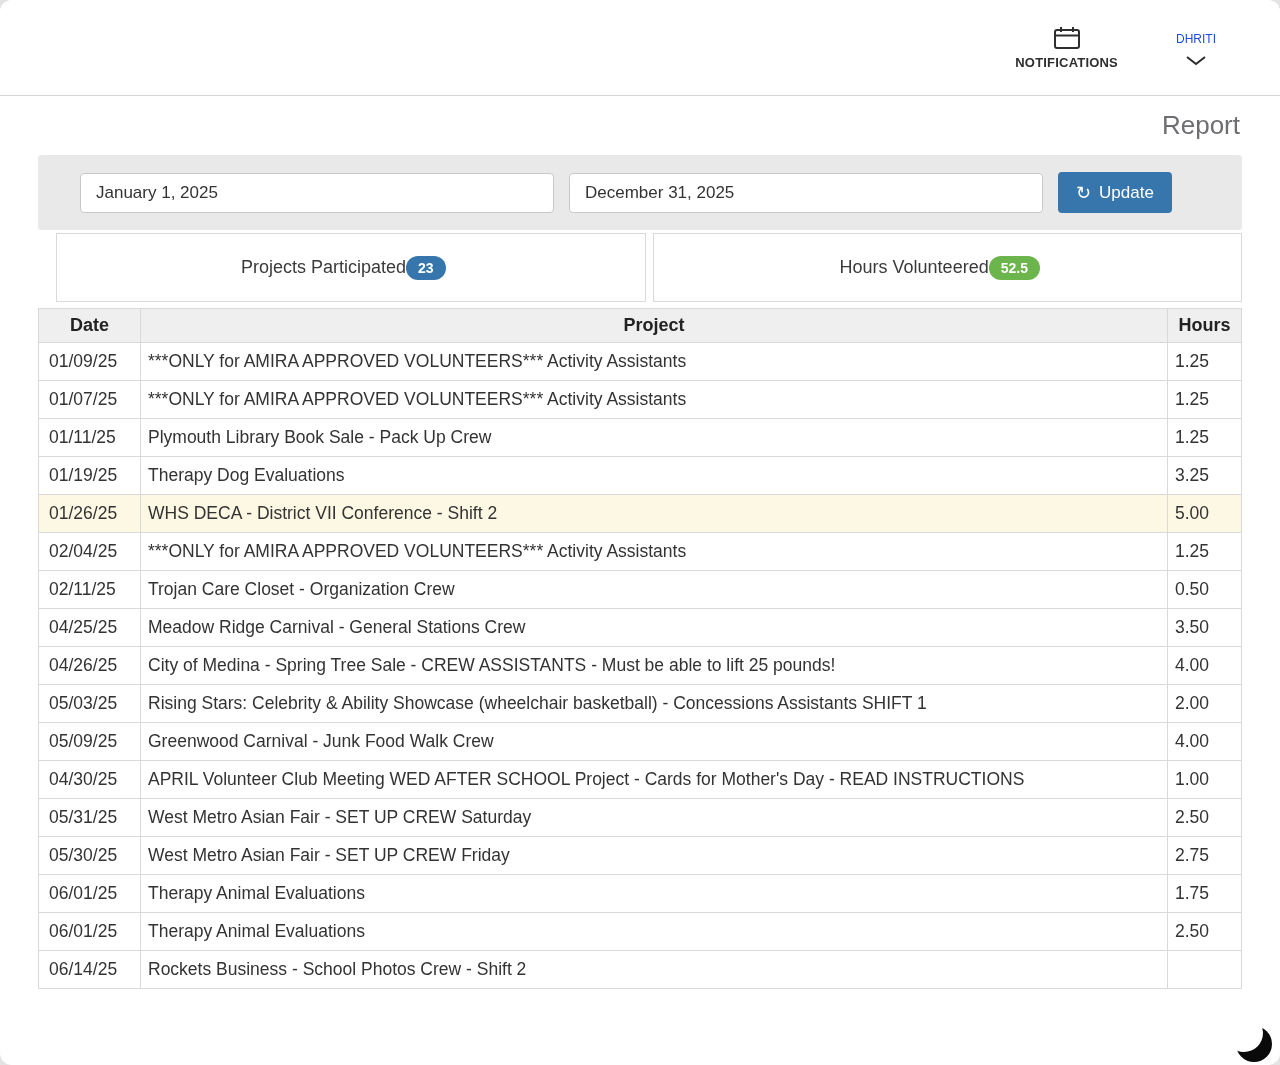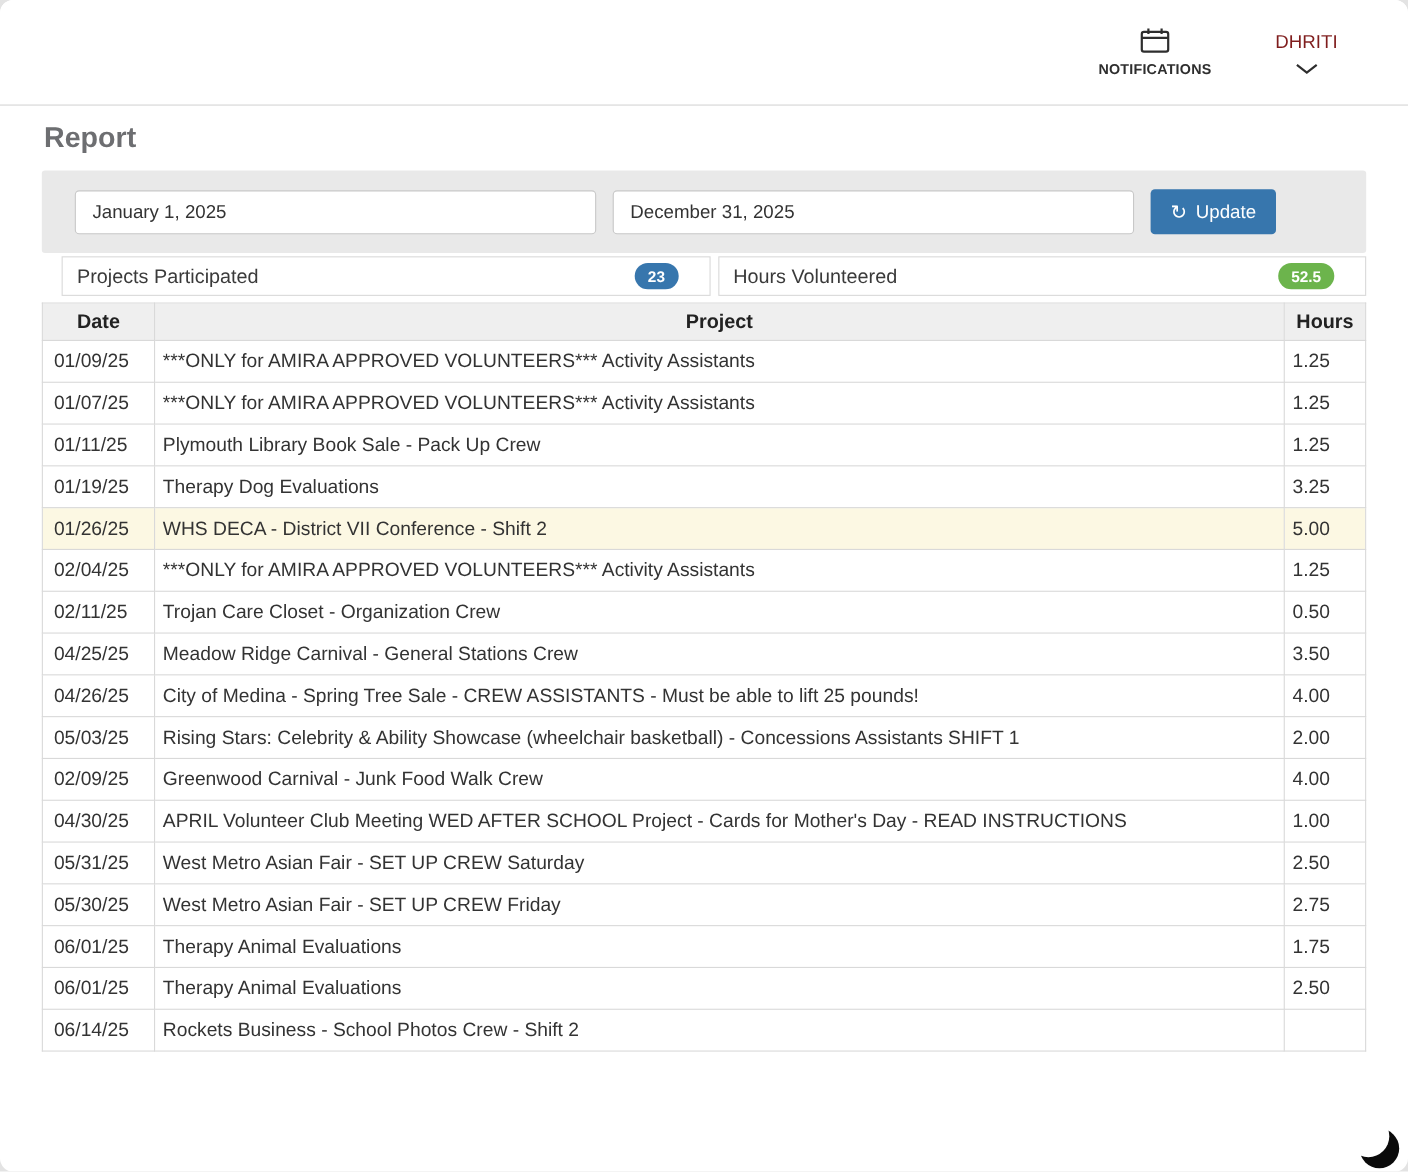--- a/index.html
+++ b/index.html
@@ -41,33 +41,34 @@
     letter-spacing: 0.2px;
   }
   .user-menu {
     display: flex;
     flex-direction: column;
     align-items: center;
     gap: 6px;
     cursor: pointer;
     margin-top: 6px;
   }
-  .user-name { font-size: 17px; color: #7f1d1d; }
+  .user-name { font-size: 12px; color: #1d4ed8; }
   
   main { padding: 0 38px; }
   .page-title {
     font-size: 26px;
-    font-weight: 700;
+    font-weight: 400;
     color: #6d6e71;
     margin: 14px 2px;
+    text-align: right;
   }
   .filter-bar {
     background: #e9e9e9;
     border-radius: 3px;
-    padding: 17px 30px;
+    padding: 17px 42px;
     display: flex;
     align-items: center;
     gap: 15px;
   }
   .date-input {
     height: 40px;
     flex: 0 0 474px;
     border: 1px solid #c8c8c8;
     border-radius: 4px;
     background: #fff;
@@ -92,26 +93,26 @@
   }
   .refresh-glyph { font-size: 18px; line-height: 1; }
   
   .summary-row {
     display: flex;
     gap: 7px;
     margin: 3px 0 0 18px;
   }
   .summary-card {
     flex: 1;
-    height: 36px;
+    height: 69px;
     background: #fff;
     border: 1px solid #d9d9d9;
     display: flex;
     align-items: center;
-    justify-content: space-between;
+    justify-content: center;
     padding: 0 28px 0 13px;
   }
   .card-label { font-size: 18px; color: #3a3a3a; }
   .badge {
     min-width: 38px;
     padding: 4px 12px;
     border-radius: 12px;
     color: #fff;
     font-size: 14px;
     font-weight: 700;
@@ -258,21 +259,21 @@
     <td class="cell-date">04/26/25</td>
     <td class="cell-project">City of Medina - Spring Tree Sale - CREW ASSISTANTS - Must be able to lift 25 pounds!</td>
     <td class="cell-hours">4.00</td>
   </tr>
           <tr>
     <td class="cell-date">05/03/25</td>
     <td class="cell-project">Rising Stars: Celebrity &amp; Ability Showcase (wheelchair basketball) - Concessions Assistants SHIFT 1</td>
     <td class="cell-hours">2.00</td>
   </tr>
           <tr>
-    <td class="cell-date">02/09/25</td>
+    <td class="cell-date">05/09/25</td>
     <td class="cell-project">Greenwood Carnival - Junk Food Walk Crew</td>
     <td class="cell-hours">4.00</td>
   </tr>
           <tr>
     <td class="cell-date">04/30/25</td>
     <td class="cell-project">APRIL Volunteer Club Meeting WED AFTER SCHOOL Project - Cards for Mother's Day - READ INSTRUCTIONS</td>
     <td class="cell-hours">1.00</td>
   </tr>
           <tr>
     <td class="cell-date">05/31/25</td>

